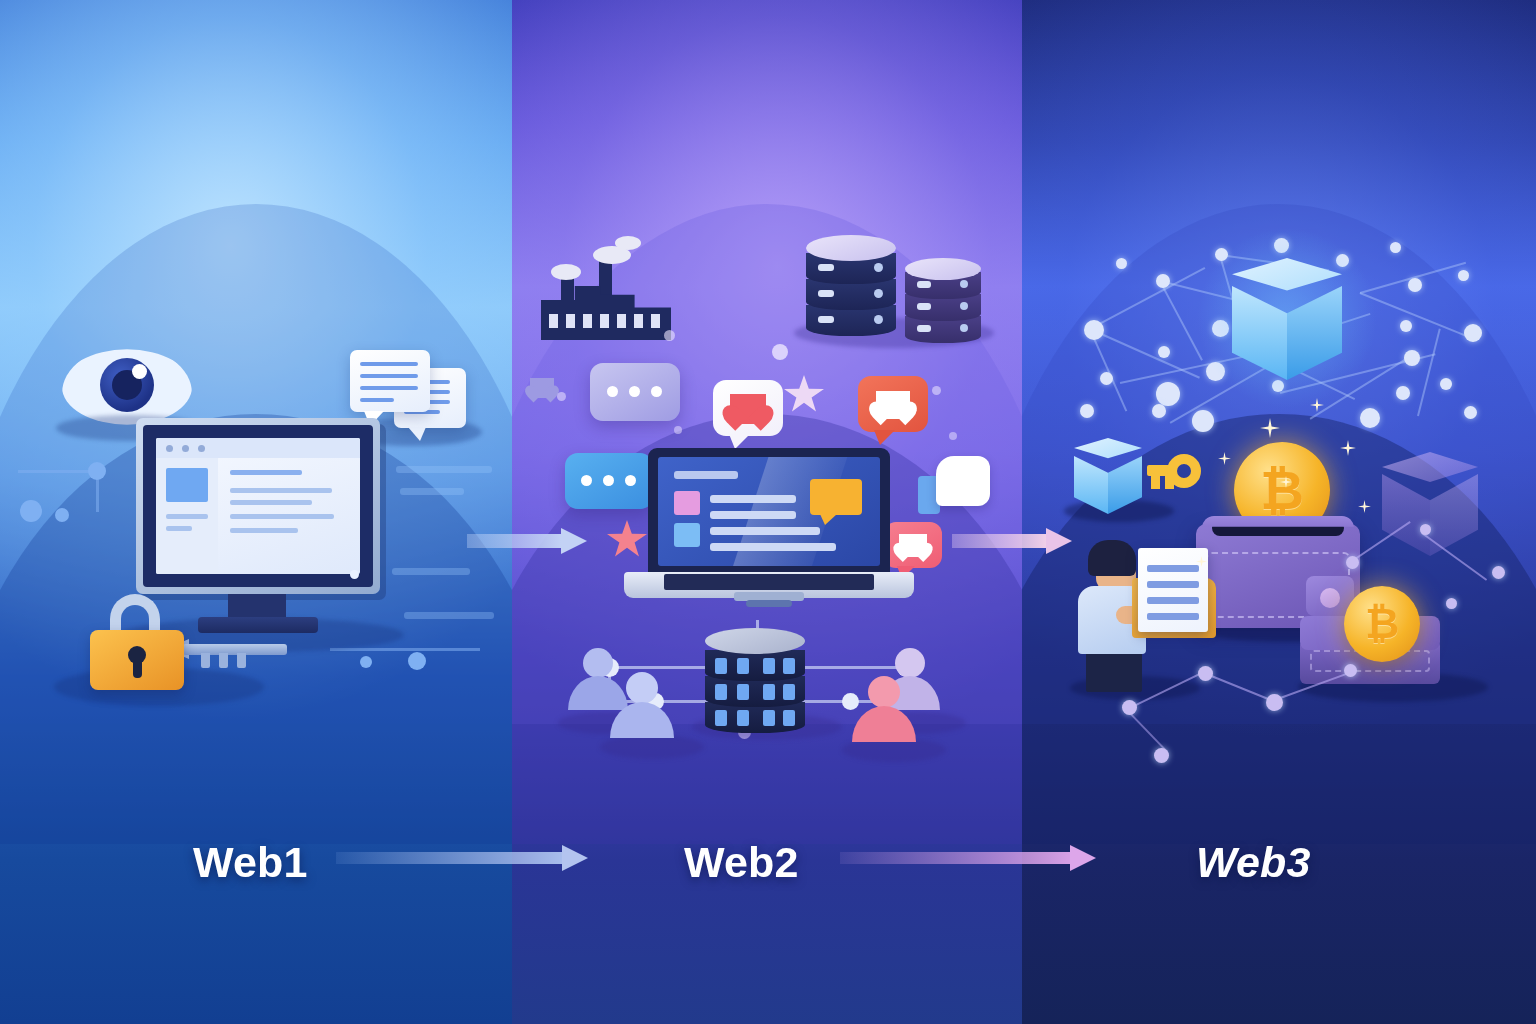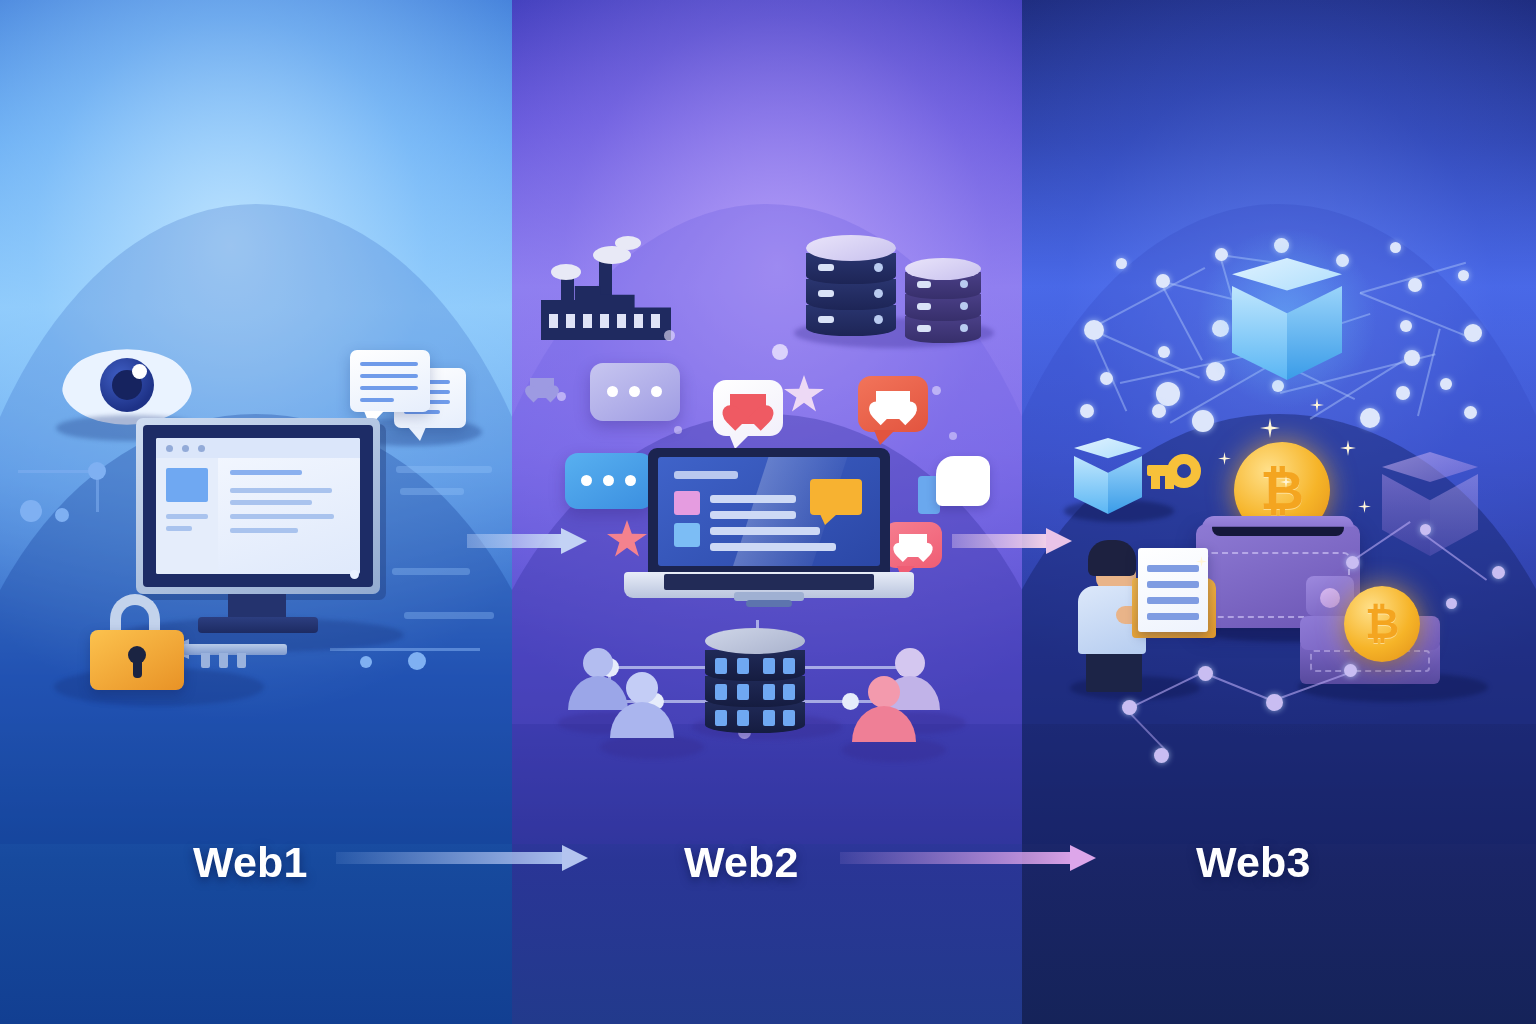--- a/index.html
+++ b/index.html
@@ -37,21 +37,21 @@
 
   .shadow-ell { position:absolute; border-radius:50%; background:rgba(20,45,120,.30); filter:blur(2px); }
   #panel-web2 .shadow-ell { background:rgba(52,40,140,.32); }
   #panel-web3 .shadow-ell { background:rgba(14,22,80,.45); }
 
   
   .web-label { position:absolute; top:838px; font-size:43px; font-weight:bold; color:#ffffff;
                letter-spacing:.2px; text-shadow:0 3px 10px rgba(10,20,70,.55); white-space:nowrap; }
   #label-web1 { left:193px; }
   #label-web2 { left:684px; }
-  #label-web3 { left:1196px; }
+  #label-web3 { left:1196px;font-style:italic; }
 
   
   .arrow { position:absolute; height:26px; }
   .arrow .shaft { position:absolute; left:0; top:6px; height:14px; width:calc(100% - 26px); }
   .arrow .head  { position:absolute; right:0; top:0; width:0; height:0;
                   border-top:13px solid transparent; border-bottom:13px solid transparent; }
   #arrow-mid-1 { left:467px; top:528px; width:120px; }
   #arrow-mid-1 .shaft { background:linear-gradient(90deg,rgba(200,218,250,.35),#c3d2f5); }
   #arrow-mid-1 .head  { border-left:26px solid #c3d2f5; }
   #arrow-mid-2 { left:952px; top:528px; width:120px; }

